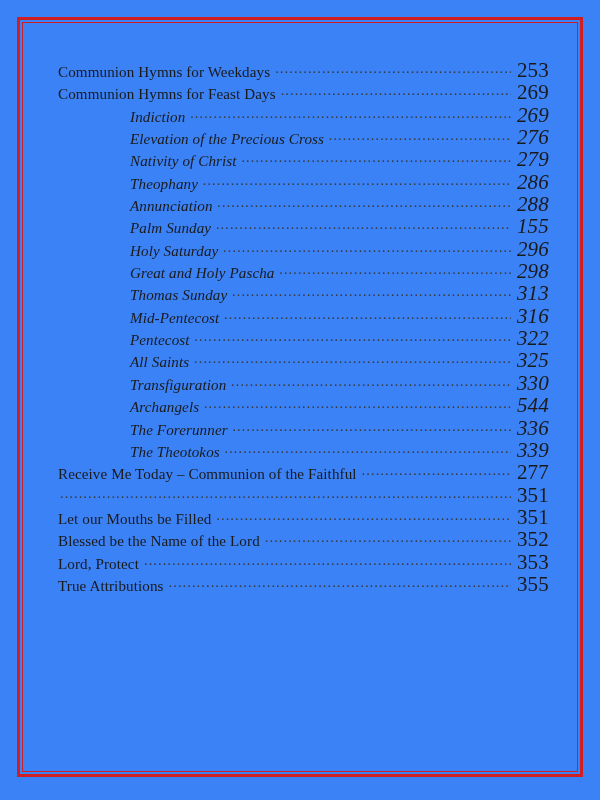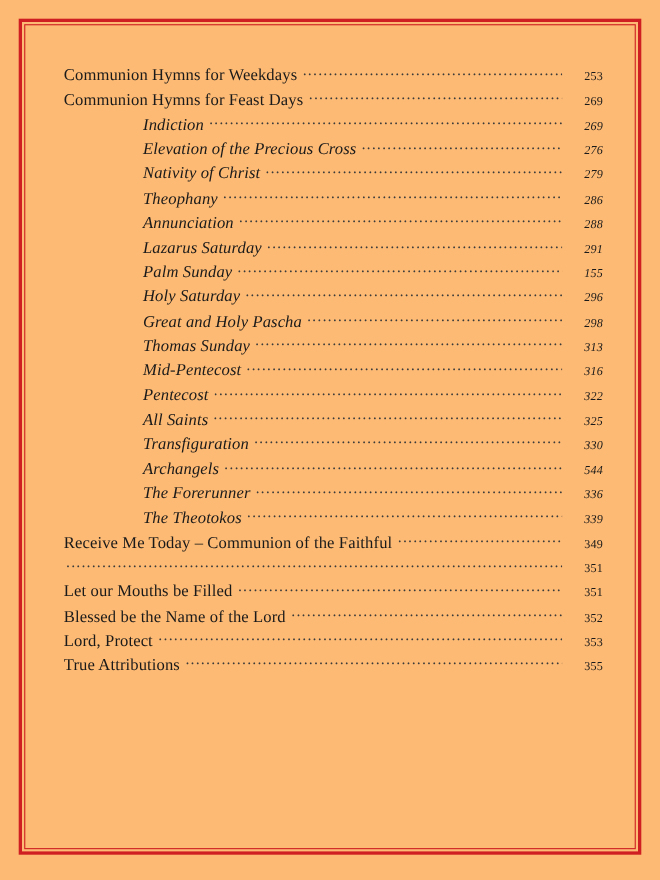--- a/index.html
+++ b/index.html
@@ -13,21 +13,21 @@
     font-family: "Liberation Serif", "DejaVu Serif", serif;
     overflow: hidden;
   }
 
   
   .page {
     position: relative;
     width: 600px;
     height: 800px;
     box-sizing: border-box;
-    background: #fdba74;
+    background: #3b82f6;
   }
   .frame-outer {
     position: absolute;
     left: 17px;
     top: 17px;
     right: 17px;
     bottom: 23px;
     border: 3px solid #cf1f22;
     box-sizing: border-box;
   }
@@ -88,21 +88,21 @@
     color: #3a3a3a;
     white-space: nowrap;
     overflow: hidden;
   }
 
   .toc-page {
     flex: 0 0 auto;
     width: 31px;
     text-align: right;
     padding-left: 4px;
-    font-size: 11px;
+    font-size: 21px;
     color: #1a1a1a;
   }
 </style>
 </head>
 <body>
 
 <div class="page">
 
   <div class="frame-outer"></div>
   <div class="frame-inner"></div>
@@ -137,25 +137,20 @@
         <span class="toc-title">Theophany</span>
         <span class="toc-leader"></span>
         <span class="toc-page">286</span>
       </div>
       <div class="toc-row level-2">
         <span class="toc-title">Annunciation</span>
         <span class="toc-leader"></span>
         <span class="toc-page">288</span>
       </div>
       <div class="toc-row level-2">
-        <span class="toc-title">Lazarus Saturday</span>
-        <span class="toc-leader"></span>
-        <span class="toc-page">291</span>
-      </div>
-      <div class="toc-row level-2">
         <span class="toc-title">Palm Sunday</span>
         <span class="toc-leader"></span>
         <span class="toc-page">155</span>
       </div>
       <div class="toc-row level-2">
         <span class="toc-title">Holy Saturday</span>
         <span class="toc-leader"></span>
         <span class="toc-page">296</span>
       </div>
       <div class="toc-row level-2">
@@ -199,21 +194,21 @@
         <span class="toc-page">336</span>
       </div>
       <div class="toc-row level-2">
         <span class="toc-title">The Theotokos</span>
         <span class="toc-leader"></span>
         <span class="toc-page">339</span>
       </div>
       <div class="toc-row level-1">
         <span class="toc-title">Receive Me Today – Communion of the Faithful</span>
         <span class="toc-leader"></span>
-        <span class="toc-page">349</span>
+        <span class="toc-page">277</span>
       </div>
       <div class="toc-row level-1">
         <span class="toc-leader"></span>
         <span class="toc-page">351</span>
       </div>
       <div class="toc-row level-1">
         <span class="toc-title">Let our Mouths be Filled</span>
         <span class="toc-leader"></span>
         <span class="toc-page">351</span>
       </div>

